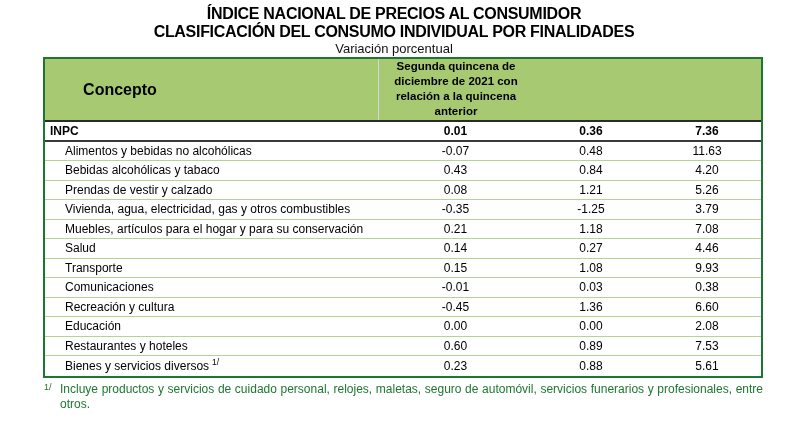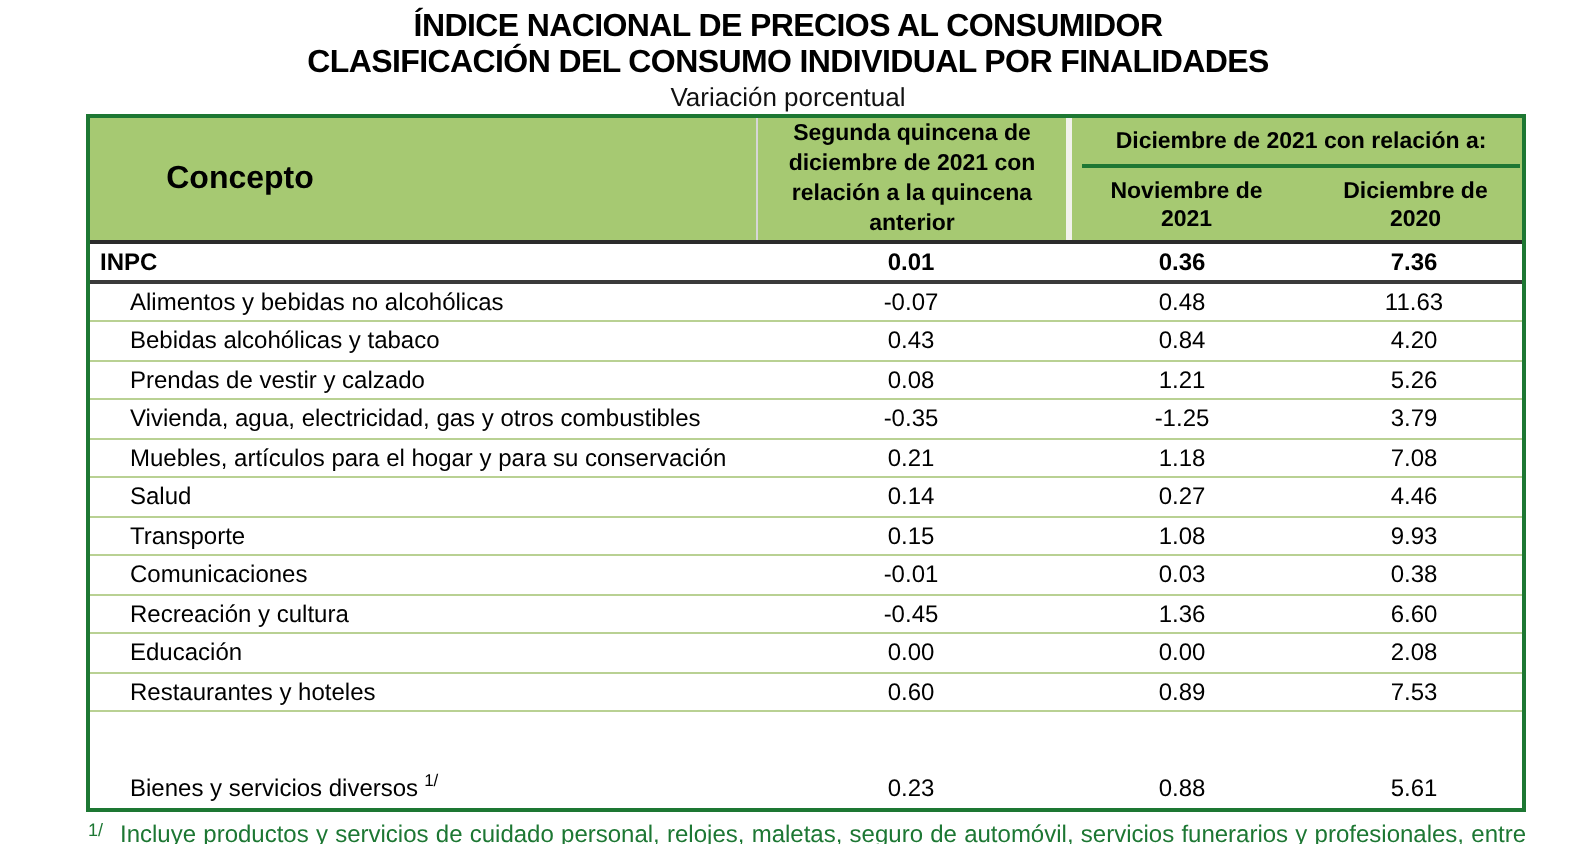--- a/index.html
+++ b/index.html
@@ -13,31 +13,31 @@
   html,body{width:788px;height:422px;background:#ffffff;overflow:hidden;}
   body{font-family:"Liberation Sans","DejaVu Sans",sans-serif;color:#000;}
   .page{width:788px;height:350px;position:relative;}
   .titles{padding-top:5px;text-align:center;}
   .title-line{font-size:16px;font-weight:bold;line-height:18px;letter-spacing:-0.3px;}
   .subtitle{font-size:13px;line-height:15px;color:#111;}
   .nptable{margin:1px 0 0 43px;width:720px;border:2px solid var(--border-green);}
   .thead{display:grid;grid-template-columns:333px 155px 232px;height:63px;background:var(--header-bg);border-bottom:2px solid var(--header-rule);font-weight:bold;font-size:11.5px;}
   .th-concepto{display:flex;align-items:center;}
   .th-concepto span{display:block;width:150px;text-align:center;font-size:16px;}
-  .th-quincena{display:flex;align-items:center;justify-content:center;border-left:1px solid #d6d6d6;}
+  .th-quincena{display:flex;justify-content:center;border-left:1px solid #d6d6d6;}
   .th-quincena span{display:block;width:146px;text-align:center;line-height:15px;}
   .th-group{display:flex;flex-direction:column;border-left:3px solid #f2f2ec;}
   .group-title{height:23px;display:flex;align-items:center;justify-content:center;}
   .group-rule{height:0;border-top:2px solid var(--border-green);margin:0 5px;}
   .subcols{flex:1;display:grid;grid-template-columns:1fr 1fr;}
   .subcol{display:flex;align-items:center;justify-content:center;text-align:center;line-height:14px;padding-top:2px;}
   .subcol span{display:block;width:90px;}
   .tbody{background:#fff;}
   .row{display:grid;grid-template-columns:333px 155px 116px 116px;height:19.5px;border-bottom:1px solid var(--row-divider);font-size:12px;text-align:center;}
-  .row:last-child{border-bottom:none;margin-top:28px;}
+  .row:last-child{border-bottom:none;}
   .row.bold{font-weight:bold;border-bottom:2px solid #3a3a3a;}
   .cell{display:flex;align-items:center;}
   .cell.name{padding-left:20px;}
   .row.bold .cell.name{padding-left:5px;}
   .cell.val{justify-content:center;}
   .rowsup{font-size:8.5px;vertical-align:super;position:relative;top:-4px;margin-left:3px;font-weight:inherit;}
   .footnote{position:relative;margin:4px 0 0 43px;width:720px;padding-left:17px;color:var(--footnote-green);font-size:12px;line-height:15px;text-align:justify;}
   .footnote .sup{position:absolute;left:1px;top:-2px;font-size:9px;}
 </style>
 </head>
@@ -50,32 +50,20 @@
     <div class="subtitle">Variación porcentual</div>
   </div>
 
   <div class="nptable">
     <div class="thead">
       <div class="th-concepto">
         <span>Concepto</span>
       </div>
       <div class="th-quincena">
         <span>Segunda quincena de diciembre de 2021 con relación a la quincena anterior</span>
-      </div>
-      <div class="th-group">
-        <div class="group-title">Diciembre de 2021 con relación a:</div>
-        <div class="group-rule"></div>
-        <div class="subcols">
-          <div class="subcol">
-            <span>Noviembre de 2021</span>
-          </div>
-          <div class="subcol">
-            <span>Diciembre de 2020</span>
-          </div>
-        </div>
       </div>
     </div>
     <div class="tbody" id="tbody">
         <div class="row bold">
           <div class="cell name">
             <span>INPC</span>
           </div>
           <div class="cell val">0.01</div>
           <div class="cell val">0.36</div>
           <div class="cell val">7.36</div>

